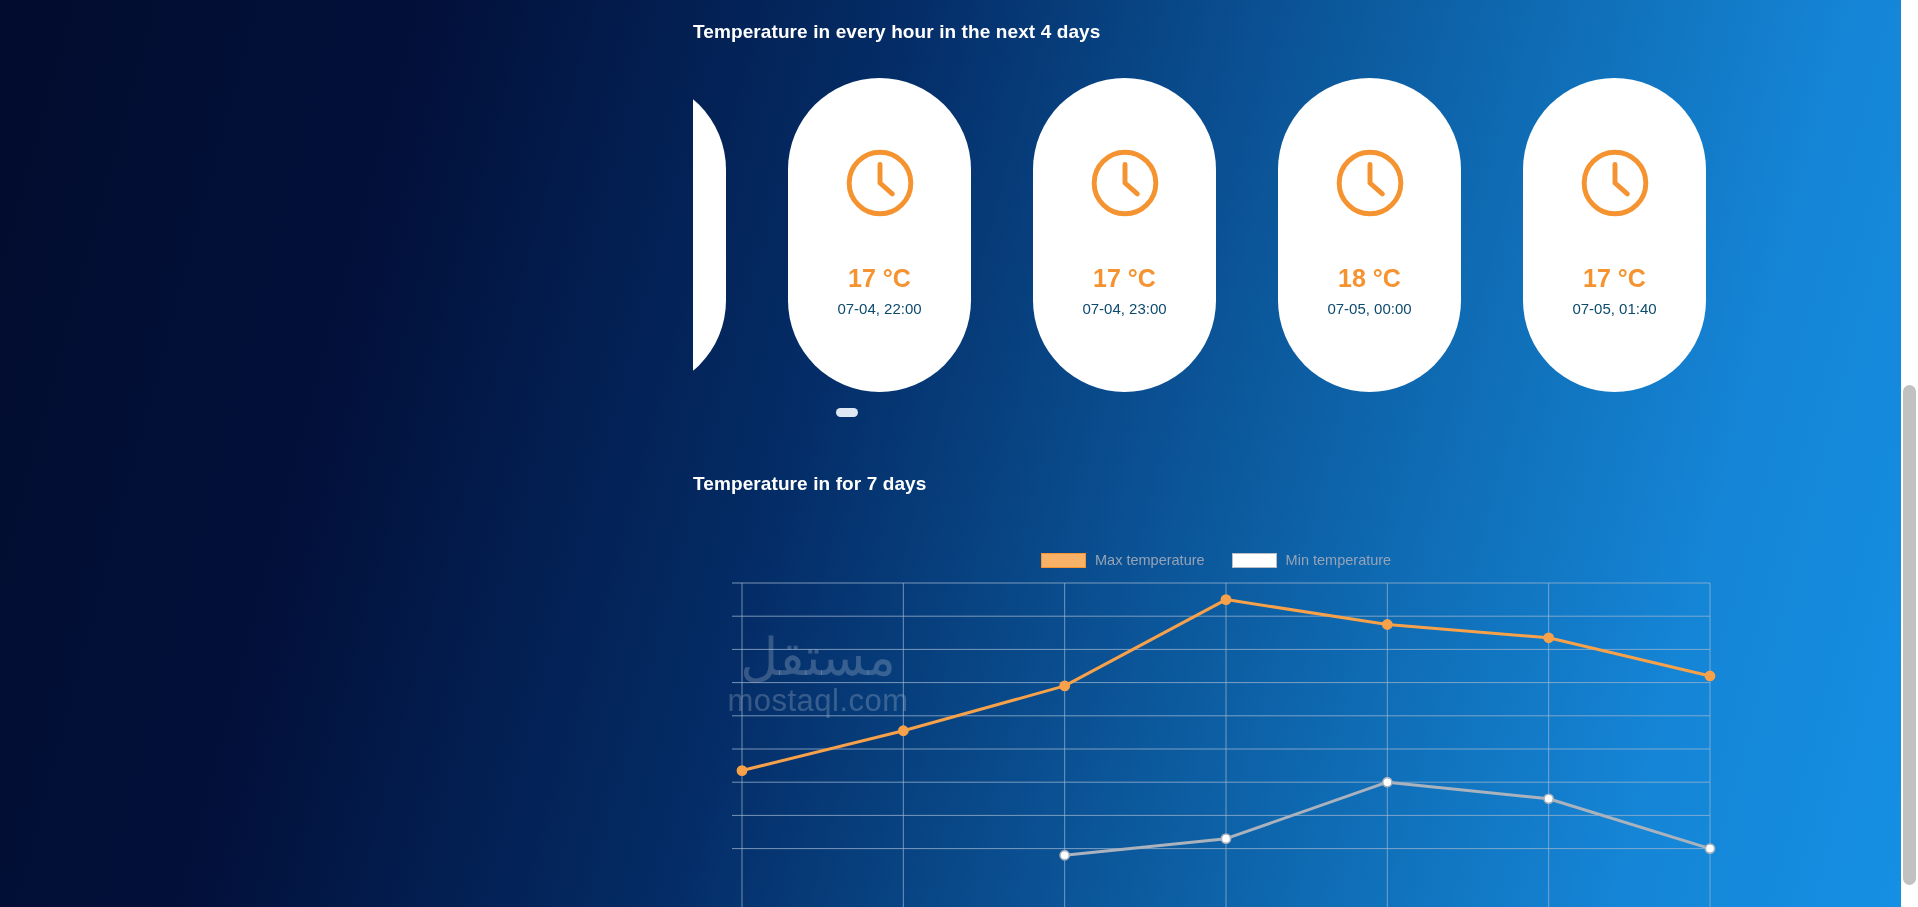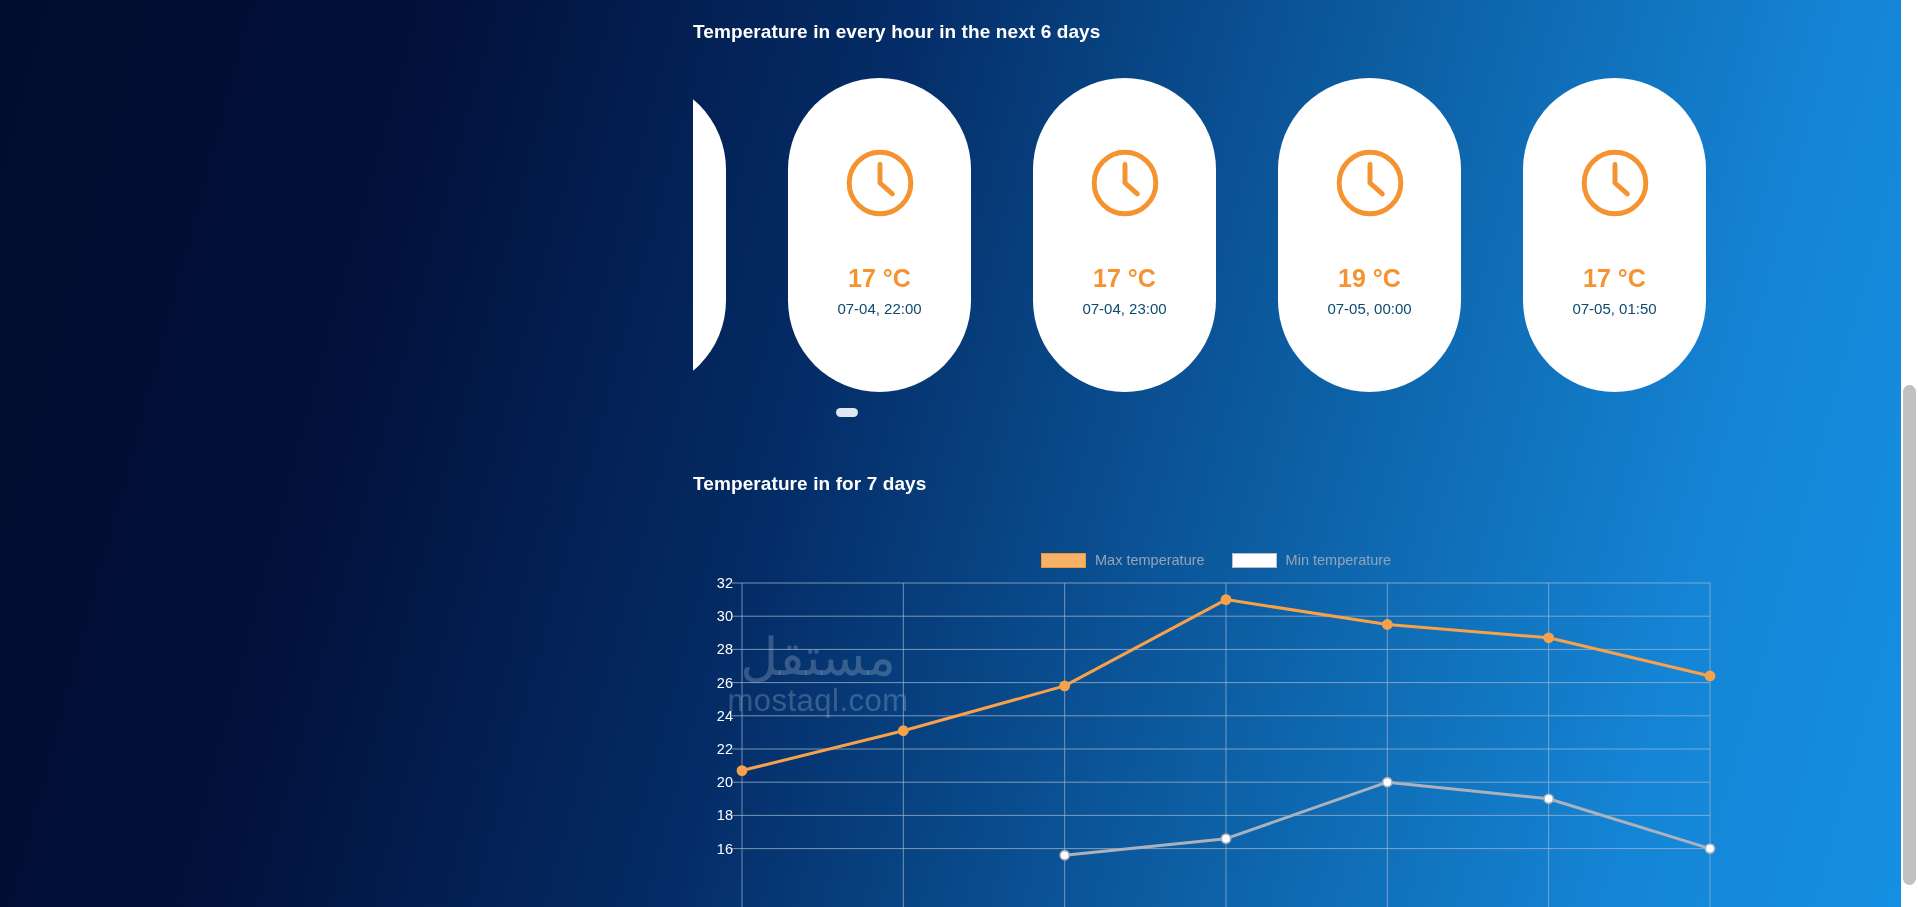--- a/index.html
+++ b/index.html
@@ -203,21 +203,21 @@
     height: 500px;
     border-radius: 7px;
     background: #c1c1c1;
   }
 </style>
 </head>
 <body>
 
 <div id="app">
 
-  <div id="hourly-title" class="section-title">Temperature in every hour in the next 6 days</div>
+  <div id="hourly-title" class="section-title">Temperature in every hour in the next 4 days</div>
 
   <div id="hourly-strip">
     <div id="hourly-track">
         <div class="hour-card"></div>
         <div class="hour-card">
           <svg class="clock-icon" viewBox="0 0 48 48">
             <circle cx="24" cy="24" r="20" fill="none" stroke="#f59331" stroke-width="3.2"></circle>
             <path d="M24 12 L24 24 L32 31" fill="none" stroke="#f59331" stroke-width="3.2" stroke-linecap="round" stroke-linejoin="round"></path>
           </svg>
           <div class="hour-temp">17 °C</div>
@@ -229,30 +229,30 @@
             <path d="M24 12 L24 24 L32 31" fill="none" stroke="#f59331" stroke-width="3.2" stroke-linecap="round" stroke-linejoin="round"></path>
           </svg>
           <div class="hour-temp">17 °C</div>
           <div class="hour-time">07-04, 23:00</div>
         </div>
         <div class="hour-card">
           <svg class="clock-icon" viewBox="0 0 48 48">
             <circle cx="24" cy="24" r="20" fill="none" stroke="#f59331" stroke-width="3.2"></circle>
             <path d="M24 12 L24 24 L32 31" fill="none" stroke="#f59331" stroke-width="3.2" stroke-linecap="round" stroke-linejoin="round"></path>
           </svg>
-          <div class="hour-temp">19 °C</div>
+          <div class="hour-temp">18 °C</div>
           <div class="hour-time">07-05, 00:00</div>
         </div>
         <div class="hour-card">
           <svg class="clock-icon" viewBox="0 0 48 48">
             <circle cx="24" cy="24" r="20" fill="none" stroke="#f59331" stroke-width="3.2"></circle>
             <path d="M24 12 L24 24 L32 31" fill="none" stroke="#f59331" stroke-width="3.2" stroke-linecap="round" stroke-linejoin="round"></path>
           </svg>
           <div class="hour-temp">17 °C</div>
-          <div class="hour-time">07-05, 01:50</div>
+          <div class="hour-time">07-05, 01:40</div>
         </div>
       </div>
   </div>
 
   <div id="hourly-scrollbar">
     <div id="hourly-scrollbar-thumb"></div>
   </div>
 
   <div id="weekly-title" class="section-title">Temperature in for 7 days</div>
 
@@ -268,31 +268,20 @@
         <span class="legend-swatch max"></span>
         <span class="legend-label">Max temperature</span>
       </div>
       <div class="legend-item">
         <span class="legend-swatch min"></span>
         <span class="legend-label">Min temperature</span>
       </div>
     </div>
 
     <div id="plot-wrap">
-      <div id="y-axis-labels">
-          <div class="y-tick-label" style="top: 43px;">32</div>
-          <div class="y-tick-label" style="top: 76.2px;">30</div>
-          <div class="y-tick-label" style="top: 109.4px;">28</div>
-          <div class="y-tick-label" style="top: 142.6px;">26</div>
-          <div class="y-tick-label" style="top: 175.8px;">24</div>
-          <div class="y-tick-label" style="top: 209px;">22</div>
-          <div class="y-tick-label" style="top: 242.2px;">20</div>
-          <div class="y-tick-label" style="top: 275.4px;">18</div>
-          <div class="y-tick-label" style="top: 308.6px;">16</div>
-        </div>
       <svg id="plot-svg" width="1025" height="367" style="position:absolute;left:0;top:0;">
           <line x1="39" x2="1017" y1="43" y2="43" stroke="#9fb6cf" stroke-width="1" opacity="0.75"></line>
           <line x1="39" x2="1017" y1="76.2" y2="76.2" stroke="#9fb6cf" stroke-width="1" opacity="0.75"></line>
           <line x1="39" x2="1017" y1="109.4" y2="109.4" stroke="#9fb6cf" stroke-width="1" opacity="0.75"></line>
           <line x1="39" x2="1017" y1="142.60000000000002" y2="142.60000000000002" stroke="#9fb6cf" stroke-width="1" opacity="0.75"></line>
           <line x1="39" x2="1017" y1="175.8" y2="175.8" stroke="#9fb6cf" stroke-width="1" opacity="0.75"></line>
           <line x1="39" x2="1017" y1="209" y2="209" stroke="#9fb6cf" stroke-width="1" opacity="0.75"></line>
           <line x1="39" x2="1017" y1="242.20000000000002" y2="242.20000000000002" stroke="#9fb6cf" stroke-width="1" opacity="0.75"></line>
           <line x1="39" x2="1017" y1="275.40000000000003" y2="275.40000000000003" stroke="#9fb6cf" stroke-width="1" opacity="0.75"></line>
           <line x1="39" x2="1017" y1="308.6" y2="308.6" stroke="#9fb6cf" stroke-width="1" opacity="0.75"></line>

